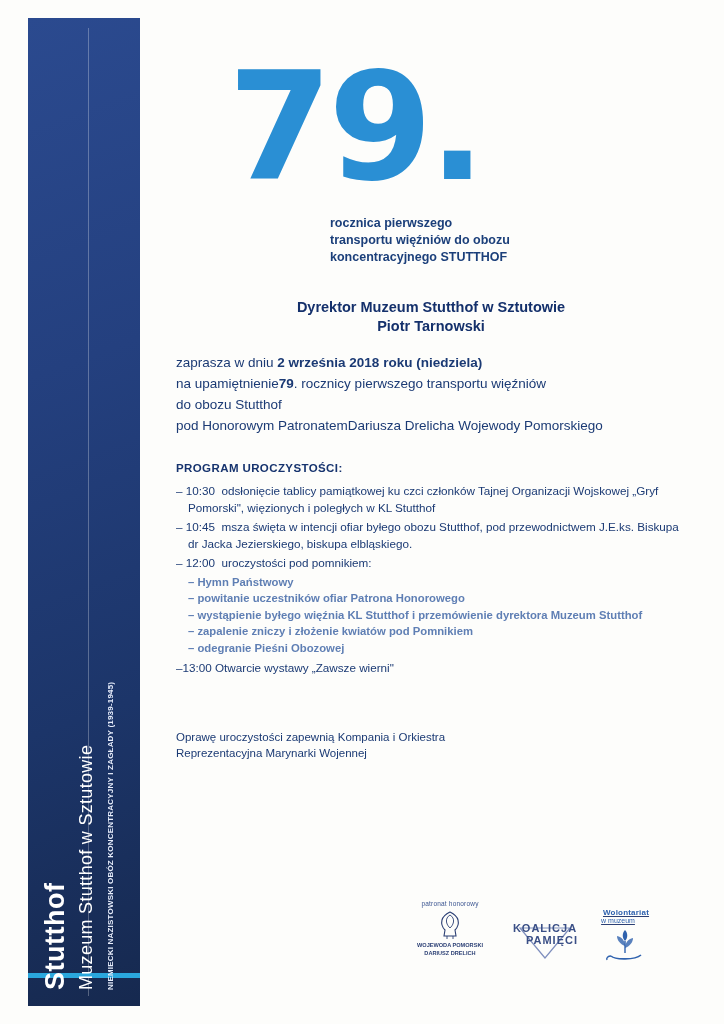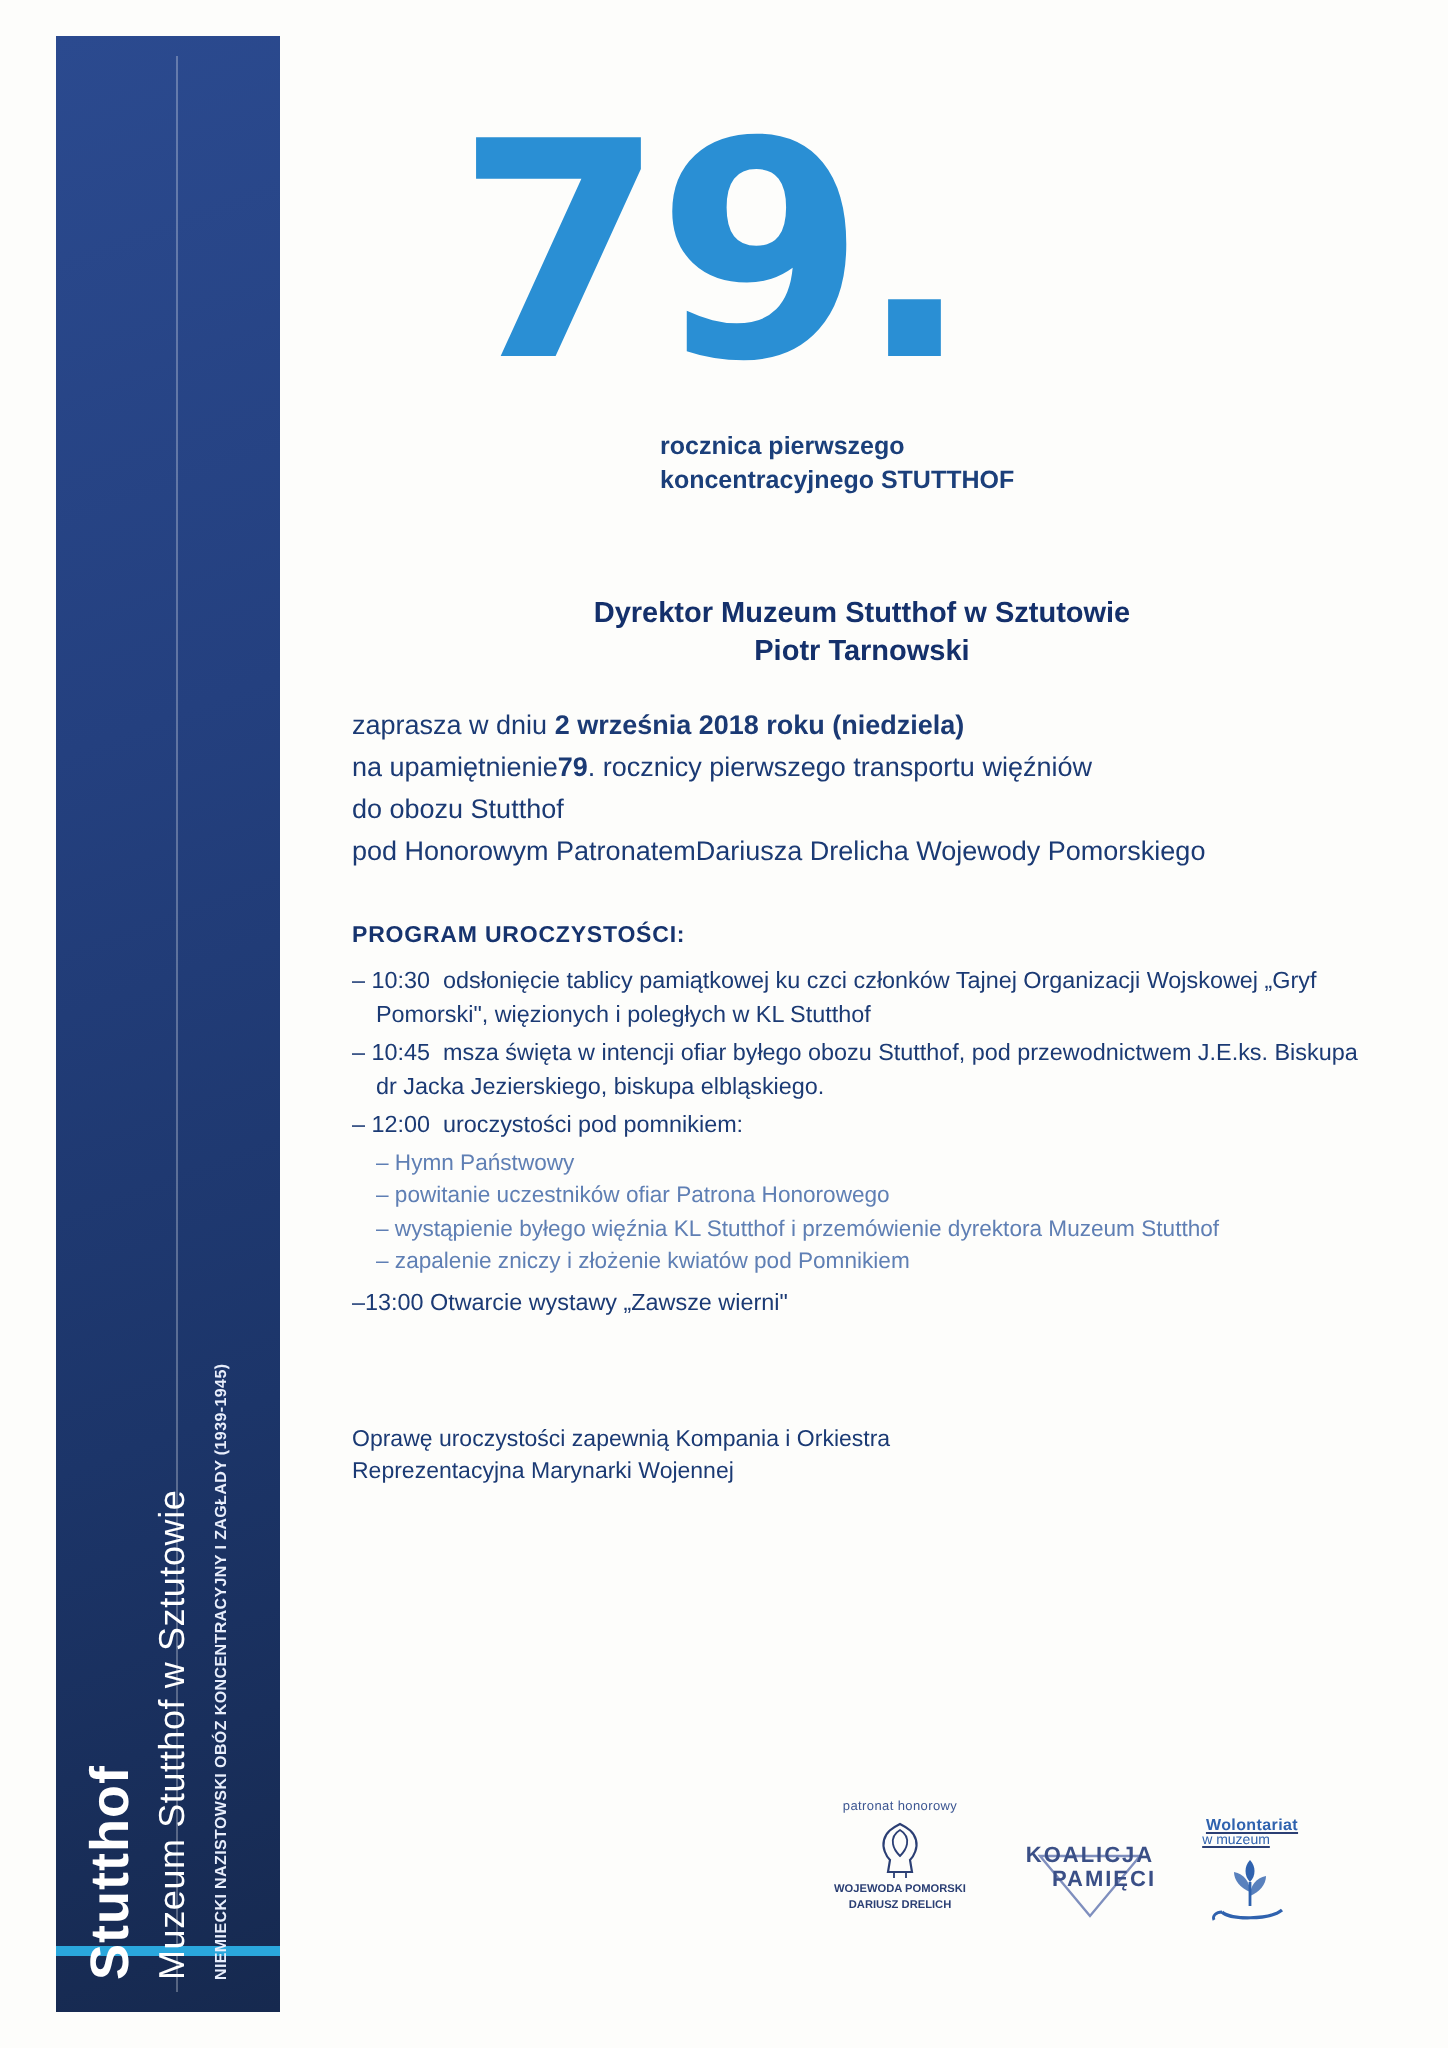--- a/index.html
+++ b/index.html
@@ -146,20 +146,21 @@
   .sub-list {
     margin-top: 2px;
     color: #5f7fb4;
   }
   .sub-item {
     padding-left: 22px;
     text-indent: -10px;
     margin-bottom: 1px;
     font-size: 11.3px;
     line-height: 15.5px;
+    font-weight: bold;
   }
   .prog-last {
     margin-top: 4px;
     padding-left: 12px;
     text-indent: -12px;
   }
 
   .footnote {
     margin-top: 52px;
     font-size: 11.5px;
@@ -249,20 +250,21 @@
     <div class="vertical-text vt-sub" style="left:48px;">Muzeum Stutthof w Sztutowie</div>
     <div class="vertical-text vt-small" style="left:78px;">NIEMIECKI NAZISTOWSKI OBÓZ KONCENTRACYJNY I ZAGŁADY (1939-1945)</div>
   </div>
 
   <div class="numeral-wrap">
     <span class="numeral">79</span><span class="numeral dot">.</span>
   </div>
 
   <div class="anniv-text">
     <div>rocznica pierwszego</div>
+    <div>transportu więźniów do obozu</div>
     <div>koncentracyjnego STUTTHOF</div>
   </div>
 
   <div class="content">
 
     <div class="director">
       <div>Dyrektor Muzeum Stutthof w Sztutowie</div>
       <div>Piotr Tarnowski</div>
     </div>
 
@@ -296,20 +298,21 @@
       <div class="prog-item">
         – <span class="time">12:00</span>&nbsp;
         <span>uroczystości pod pomnikiem:</span>
       </div>
 
       <div class="sub-list">
         <div class="sub-item">– <span>Hymn Państwowy</span></div>
         <div class="sub-item">– <span>powitanie uczestników ofiar Patrona Honorowego</span></div>
         <div class="sub-item">– <span>wystąpienie byłego więźnia KL Stutthof i przemówienie dyrektora Muzeum Stutthof</span></div>
         <div class="sub-item">– <span>zapalenie zniczy i złożenie kwiatów pod Pomnikiem</span></div>
+        <div class="sub-item">– <span>odegranie Pieśni Obozowej</span></div>
       </div>
 
       <div class="prog-last">–13:00 Otwarcie wystawy „Zawsze wierni"</div>
     </div>
 
     <div class="footnote">
       <div>Oprawę uroczystości zapewnią Kompania i Orkiestra</div>
       <div>Reprezentacyjna Marynarki Wojennej</div>
     </div>
 

